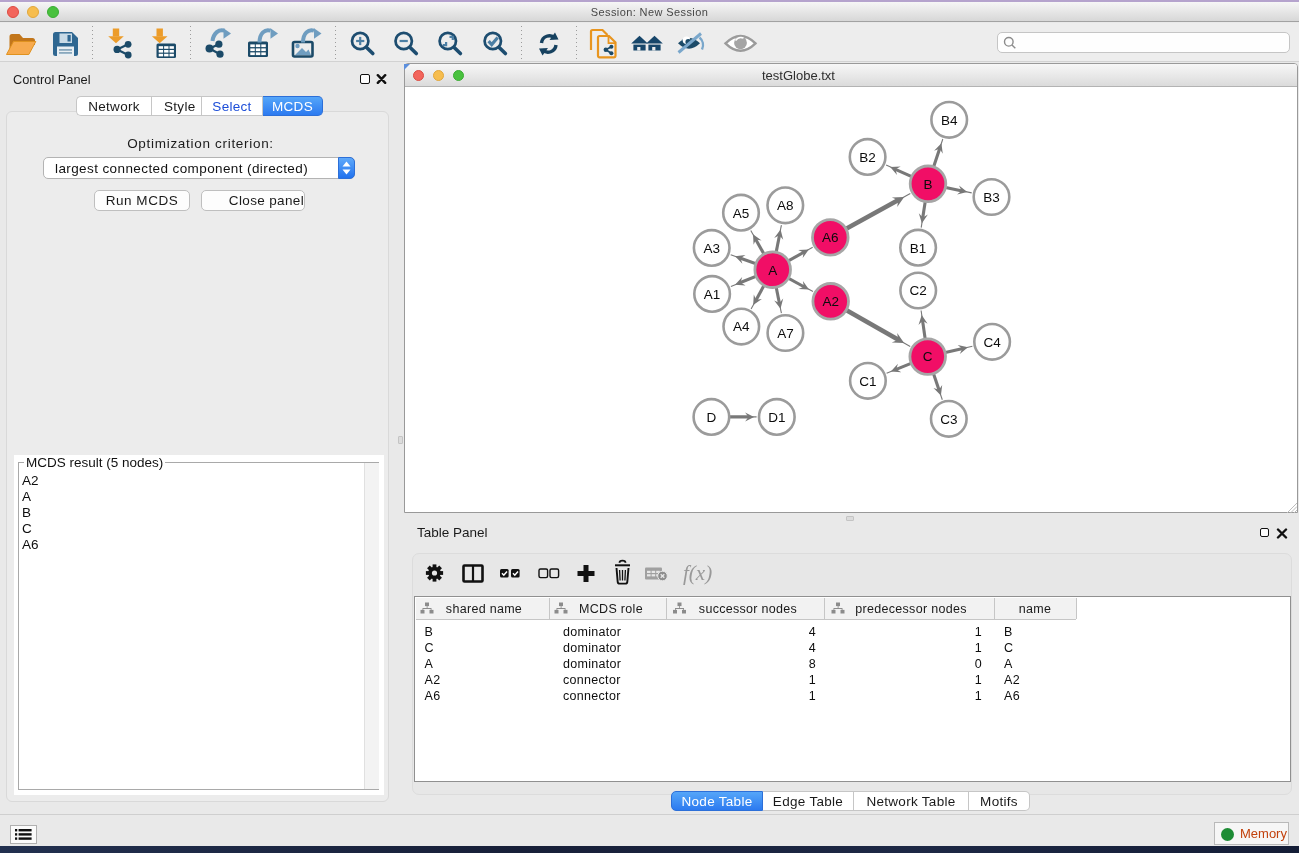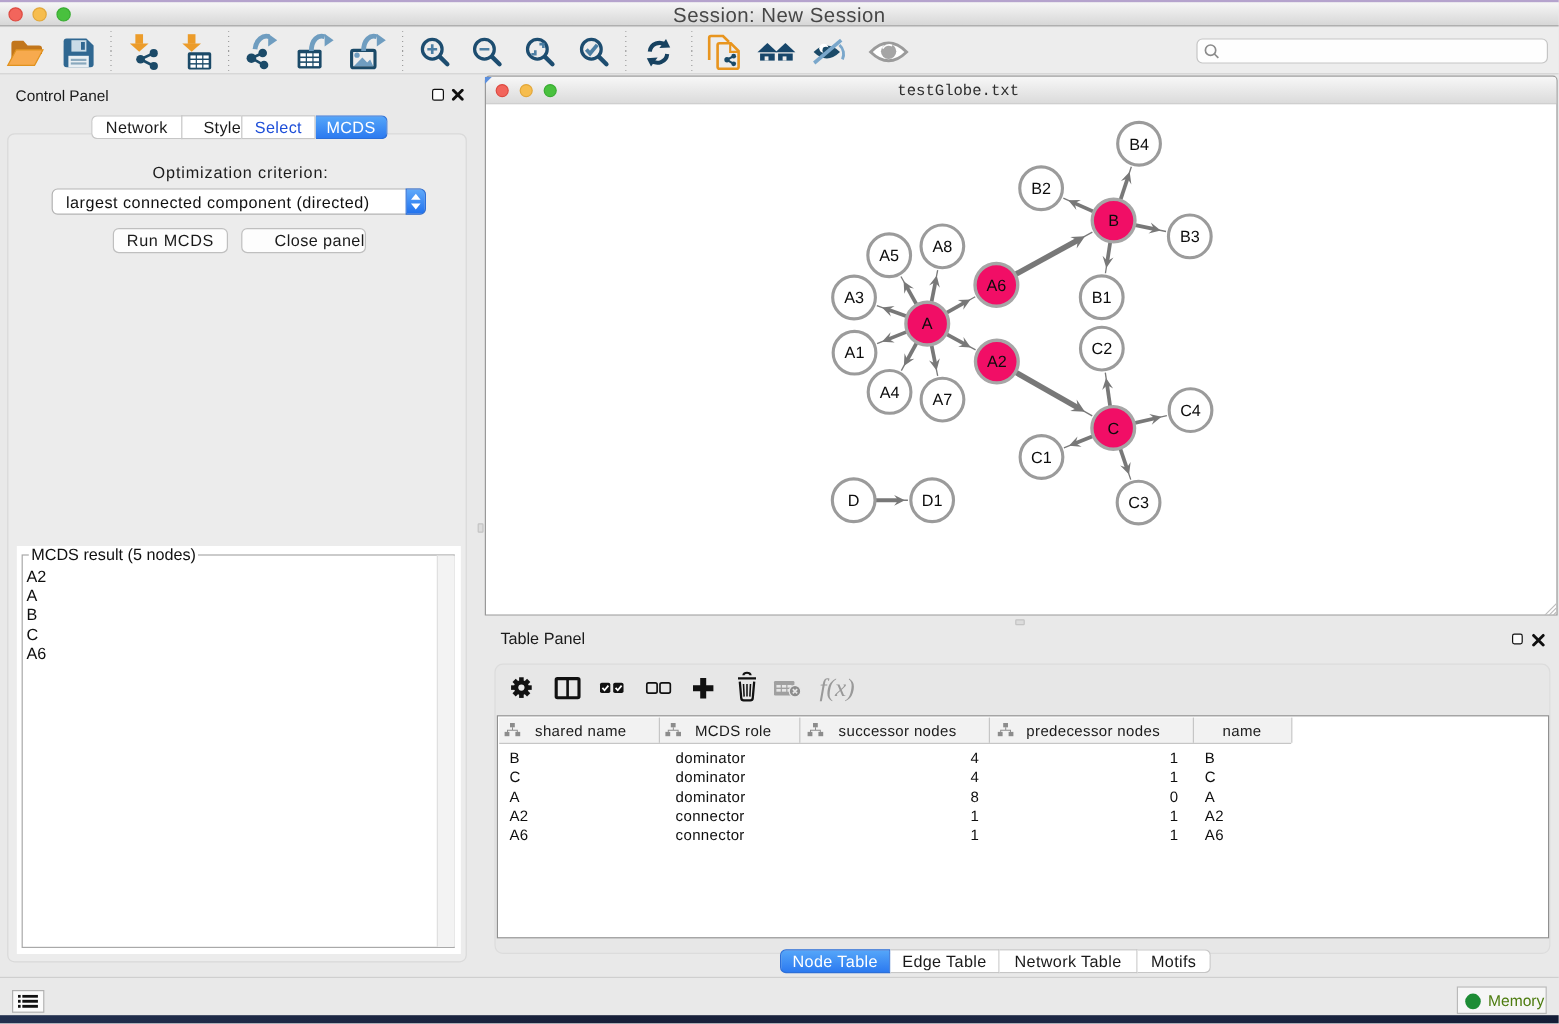--- a/index.html
+++ b/index.html
@@ -7,21 +7,21 @@
   body { font-family:"Liberation Sans", sans-serif; background:#e9e9e9; position:relative; }
   .abs { position:absolute; }
   svg { display:block; }
 </style>
 </head>
 <body>
 
 <div class="abs" style="left:0;top:0;width:1299px;height:2px;background:#b5a3cd;"></div>
 
 <div class="abs" style="left:0;top:2px;width:1299px;height:20px;background:linear-gradient(#f6f6f6,#d7d7d7);border-bottom:1px solid #a2a2a2;"></div>
-<div class="abs" style="left:0;top:4px;width:1299px;height:17px;text-align:center;font-size:17px;letter-spacing:0.4px;color:#474747;line-height:17px;">Session: New Session</div>
+<div class="abs" style="left:0;top:4px;width:1299px;height:17px;text-align:center;font-size:11px;letter-spacing:0.4px;color:#474747;line-height:17px;">Session: New Session</div>
 <div class="abs" style="left:7px;top:6px;width:12px;height:12px;border-radius:50%;background:#f2655c;border:1px solid #dd4b42;"></div>
 <div class="abs" style="left:27px;top:6px;width:12px;height:12px;border-radius:50%;background:#f6bd4e;border:1px solid #e2a73a;"></div>
 <div class="abs" style="left:47px;top:6px;width:12px;height:12px;border-radius:50%;background:#49c13e;border:1px solid #3aad33;"></div>
 
 <div class="abs" style="left:0;top:23px;width:1299px;height:39px;background:#ededed;border-bottom:1px solid #d2d2d2;"></div>
 
 <div class="abs" style="left:92px;top:26px;width:1px;height:33px;background-image:repeating-linear-gradient(#9c9c9c 0 1px,transparent 1px 4px);"></div>
 <div class="abs" style="left:190px;top:26px;width:1px;height:33px;background-image:repeating-linear-gradient(#9c9c9c 0 1px,transparent 1px 4px);"></div>
 <div class="abs" style="left:335px;top:26px;width:1px;height:33px;background-image:repeating-linear-gradient(#9c9c9c 0 1px,transparent 1px 4px);"></div>
 <div class="abs" style="left:521px;top:26px;width:1px;height:33px;background-image:repeating-linear-gradient(#9c9c9c 0 1px,transparent 1px 4px);"></div>
@@ -160,21 +160,21 @@
 
 <div class="abs" style="left:360px;top:74px;width:10px;height:10px;border:1.6px solid #101010;border-radius:2px;background:#fdfdfd;"></div>
 <svg class="abs" style="left:376px;top:74px;" width="11" height="10" viewBox="0 0 11 10">
   <path d="M1.8,1.2 L9.2,8.8 M9.2,1.2 L1.8,8.8" stroke="#101010" stroke-width="2.4" stroke-linecap="round"></path>
 </svg>
 
 <div class="abs" style="left:6px;top:111px;width:383px;height:691px;background:#ececec;border:1px solid #d9d9d9;border-radius:6px;"></div>
 
 <div class="abs" style="left:76px;top:96px;height:20px;font-size:13.5px;letter-spacing:0.3px;">
   <div style="float:left;width:75px;height:20px;line-height:19px;text-align:center;background:#fff;border:1px solid #c6c6c6;border-right:none;border-radius:5px 0 0 5px;color:#1a1a1a;">Network</div>
-  <div style="float:left;width:50px;height:20px;line-height:19px;text-align:right;background:#fff;border:1px solid #c6c6c6;border-right:none;color:#1a1a1a;">Style</div>
+  <div style="float:left;width:50px;height:20px;line-height:19px;text-align:left;background:#fff;border:1px solid #c6c6c6;border-right:none;color:#1a1a1a;padding-left:12px;">Style</div>
   <div style="float:left;width:62px;height:20px;line-height:19px;text-align:center;background:#fff;border:1px solid #c6c6c6;color:#1d4ed8;">Select</div>
   <div style="float:left;width:60px;height:20px;line-height:19px;text-align:center;background:linear-gradient(#55a6f9,#2c7af0);border:1px solid #2c6fd8;border-left:none;border-radius:0 5px 5px 0;color:#fff;">MCDS</div>
 </div>
 
 <div class="abs" style="left:9px;top:136px;width:383px;text-align:center;font-size:13.5px;letter-spacing:0.7px;color:#1c1c1c;">Optimization criterion:</div>
 
 <div class="abs" style="left:43px;top:157px;width:312px;height:22px;background:#fff;border:1px solid #b3b3b3;border-radius:5px;"></div>
 <div class="abs" style="left:55px;top:160px;width:280px;height:17px;font-size:13.5px;letter-spacing:0.4px;color:#111;line-height:17px;">largest connected component (directed)</div>
 <div class="abs" style="left:338px;top:157px;width:17px;height:22px;background:linear-gradient(#5fa9fa,#2172ee);border:1px solid #2c6fd8;border-radius:0 5px 5px 0;"></div>
 <svg class="abs" style="left:341px;top:160px;" width="11" height="16" viewBox="0 0 11 16">
@@ -189,21 +189,21 @@
 <div class="abs" style="left:18px;top:462px;width:361px;height:328px;border:1px solid #a9a9a9;"></div>
 <div class="abs" style="left:24px;top:456px;height:13px;padding:0 2px;background:#fff;font-size:13.5px;line-height:13px;color:#111;">MCDS result (5 nodes)</div>
 <div class="abs" style="left:364px;top:463px;width:14.5px;height:326px;background:#f3f3f3;border-left:1px solid #e0e0e0;"></div>
 <div class="abs" style="left:22px;top:472.5px;font-size:13.5px;line-height:16.1px;color:#0e0e0e;">A2<br>A<br>B<br>C<br>A6</div>
 
 <div class="abs" style="left:397.5px;top:436px;width:5px;height:8px;background:#dcdcdc;border:1px solid #c4c4c4;border-radius:1px;"></div>
 <div class="abs" style="left:846px;top:515.5px;width:8px;height:5px;background:#dcdcdc;border:1px solid #c4c4c4;border-radius:1px;"></div>
 
 <div class="abs" style="left:403.5px;top:63px;width:894px;height:450px;background:#fff;border:1px solid #999;border-radius:4px 4px 0 0;"></div>
 <div class="abs" style="left:404.5px;top:64px;width:892px;height:23px;background:linear-gradient(#f7f7f7,#dbdbdb);border-bottom:1px solid #b3b3b3;border-radius:3px 3px 0 0;"></div>
-<div class="abs" style="left:404.5px;top:68px;width:788px;height:15px;text-align:center;font-size:13px;line-height:15px;color:#2e2e2e;font-family:Liberation Mono, monospace;">testGlobe.txt</div>
+<div class="abs" style="left:404.5px;top:68px;width:788px;height:15px;text-align:center;font-size:13px;line-height:15px;color:#2e2e2e;">testGlobe.txt</div>
 <div class="abs" style="left:412.5px;top:69.5px;width:11px;height:11px;border-radius:50%;background:#f2655c;border:1px solid #dd4b42;"></div>
 <div class="abs" style="left:432.5px;top:69.5px;width:11px;height:11px;border-radius:50%;background:#f6bd4e;border:1px solid #e2a73a;"></div>
 <div class="abs" style="left:452.5px;top:69.5px;width:11px;height:11px;border-radius:50%;background:#49c13e;border:1px solid #3aad33;"></div>
 <svg class="abs" style="left:404px;top:63.5px;" width="6" height="6" viewBox="0 0 6 6">
     <polygon points="0,0 6,0 0,6" fill="#5c8fdd"></polygon>
   </svg>
 
 <svg class="abs" style="left:404.5px;top:87px;" width="893" height="426" viewBox="0 0 893 426" font-family="Liberation Sans, sans-serif">
 <line x1="367.7" y1="182.7" x2="325.9" y2="199.4" stroke="#787878" stroke-width="1.1"></line>
     <line x1="367.7" y1="182.7" x2="334.9" y2="195.8" stroke="#787878" stroke-width="3.1"></line>
@@ -404,36 +404,36 @@
 <div class="abs" style="left:692px;top:602px;width:112px;text-align:center;font-size:12.5px;letter-spacing:0.3px;color:#1a1a1a;">successor nodes</div>
 <div class="abs" style="left:845px;top:602px;width:132px;text-align:center;font-size:12.5px;letter-spacing:0.3px;color:#1a1a1a;">predecessor nodes</div>
 <div class="abs" style="left:994px;top:602px;width:82px;text-align:center;font-size:12.5px;letter-spacing:0.3px;color:#1a1a1a;">name</div>
 
 <div class="abs" style="left:424.5px;top:624px;width:120px;font-size:12.5px;letter-spacing:0.3px;line-height:16.1px;color:#0e0e0e;">B<br>C<br>A<br>A2<br>A6</div>
 <div class="abs" style="left:563px;top:624px;width:120px;font-size:12.5px;letter-spacing:0.3px;line-height:16.1px;color:#0e0e0e;">dominator<br>dominator<br>dominator<br>connector<br>connector</div>
 <div class="abs" style="left:716px;top:624px;width:100px;text-align:right;font-size:12.5px;letter-spacing:0.3px;line-height:16.1px;color:#0e0e0e;">4<br>4<br>8<br>1<br>1</div>
 <div class="abs" style="left:882px;top:624px;width:100px;text-align:right;font-size:12.5px;letter-spacing:0.3px;line-height:16.1px;color:#0e0e0e;">1<br>1<br>0<br>1<br>1</div>
 <div class="abs" style="left:1004px;top:624px;width:80px;font-size:12.5px;letter-spacing:0.3px;line-height:16.1px;color:#0e0e0e;">B<br>C<br>A<br>A2<br>A6</div>
 
-<div class="abs" style="left:650px;top:791px;height:36px;font-size:13.5px;letter-spacing:0.3px;">
+<div class="abs" style="left:671px;top:791px;height:36px;font-size:13.5px;letter-spacing:0.3px;">
   <div style="float:left;width:92px;height:20px;line-height:19px;text-align:center;background:linear-gradient(#55a6f9,#2c7af0);border:1px solid #2c6fd8;border-radius:5px 0 0 5px;color:#fff;">Node Table</div>
   <div style="float:left;width:91px;height:20px;line-height:19px;text-align:center;background:#fff;border:1px solid #c6c6c6;border-left:none;color:#1a1a1a;">Edge Table</div>
   <div style="float:left;width:115px;height:20px;line-height:19px;text-align:center;background:#fff;border:1px solid #c6c6c6;border-left:none;color:#1a1a1a;">Network Table</div>
   <div style="float:left;width:61px;height:20px;line-height:19px;text-align:center;background:#fff;border:1px solid #c6c6c6;border-left:none;border-radius:0 5px 5px 0;color:#1a1a1a;">Motifs</div>
 </div>
 
 <div class="abs" style="left:0;top:814px;width:1299px;height:32px;background:#e9e9e9;border-top:1px solid #cfcfcf;"></div>
 <div class="abs" style="left:10px;top:825px;width:27px;height:19px;background:#fbfbfb;border:1px solid #b0b0b0;"></div>
 <svg class="abs" style="left:15px;top:829px;" width="17" height="11" viewBox="0 0 17 11">
   <g fill="#111">
     <rect x="0" y="0" width="2.2" height="2.4"></rect>
       <rect x="3.6" y="0" width="13" height="2.4"></rect>
     <rect x="0" y="4.2" width="2.2" height="2.4"></rect>
       <rect x="3.6" y="4.2" width="13" height="2.4"></rect>
     <rect x="0" y="8.4" width="2.2" height="2.4"></rect>
       <rect x="3.6" y="8.4" width="13" height="2.4"></rect>
   </g>
 </svg>
 <div class="abs" style="left:1214px;top:822px;width:75px;height:23px;background:#f6f6f6;border:1px solid #b9b9b9;"></div>
 <div class="abs" style="left:1221px;top:827.5px;width:13px;height:13px;border-radius:50%;background:#1d8c35;"></div>
-<div class="abs" style="left:1240px;top:826px;font-size:13px;color:#4d7c0f;">Memory</div>
+<div class="abs" style="left:1240px;top:826px;font-size:13px;color:#c2410c;">Memory</div>
 
 <div class="abs" style="left:0;top:846px;width:1299px;height:7px;background:linear-gradient(90deg,#22304f,#171f38 40%,#1d2845 70%,#141d36);"></div>
 
 </body></html>

